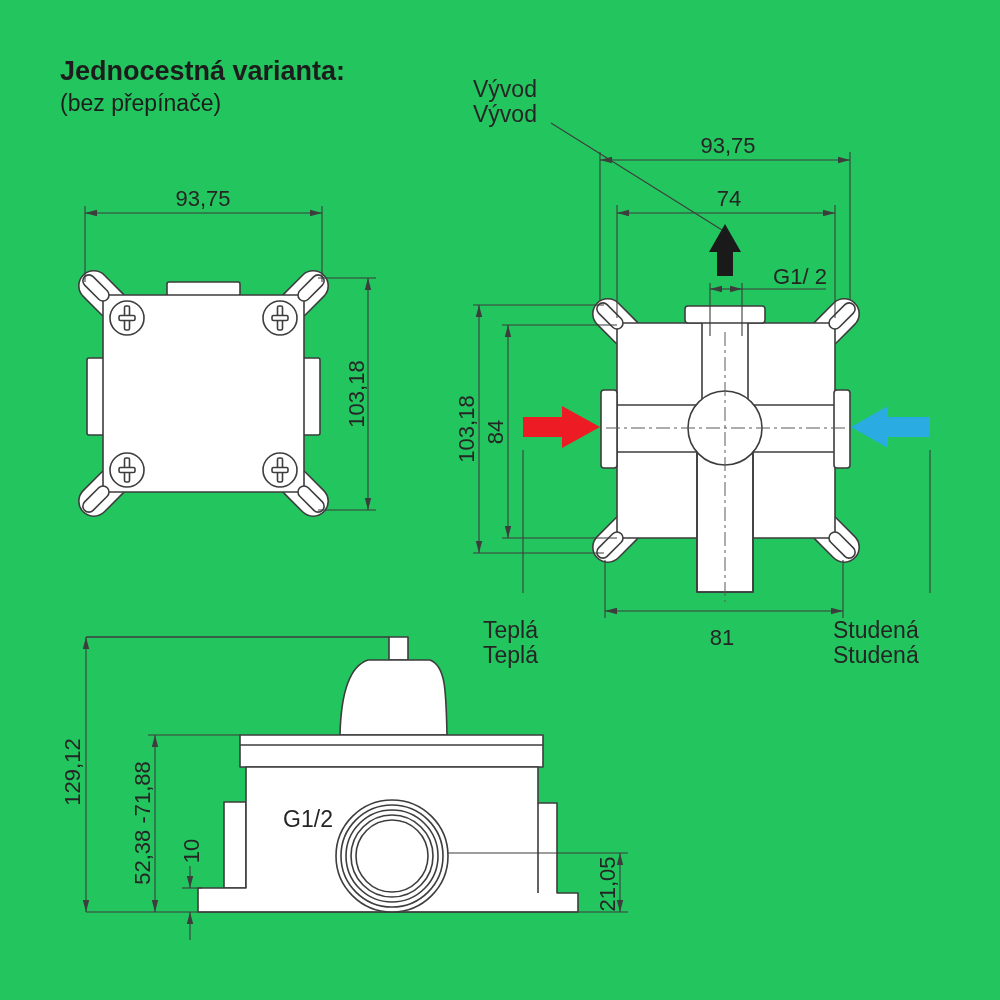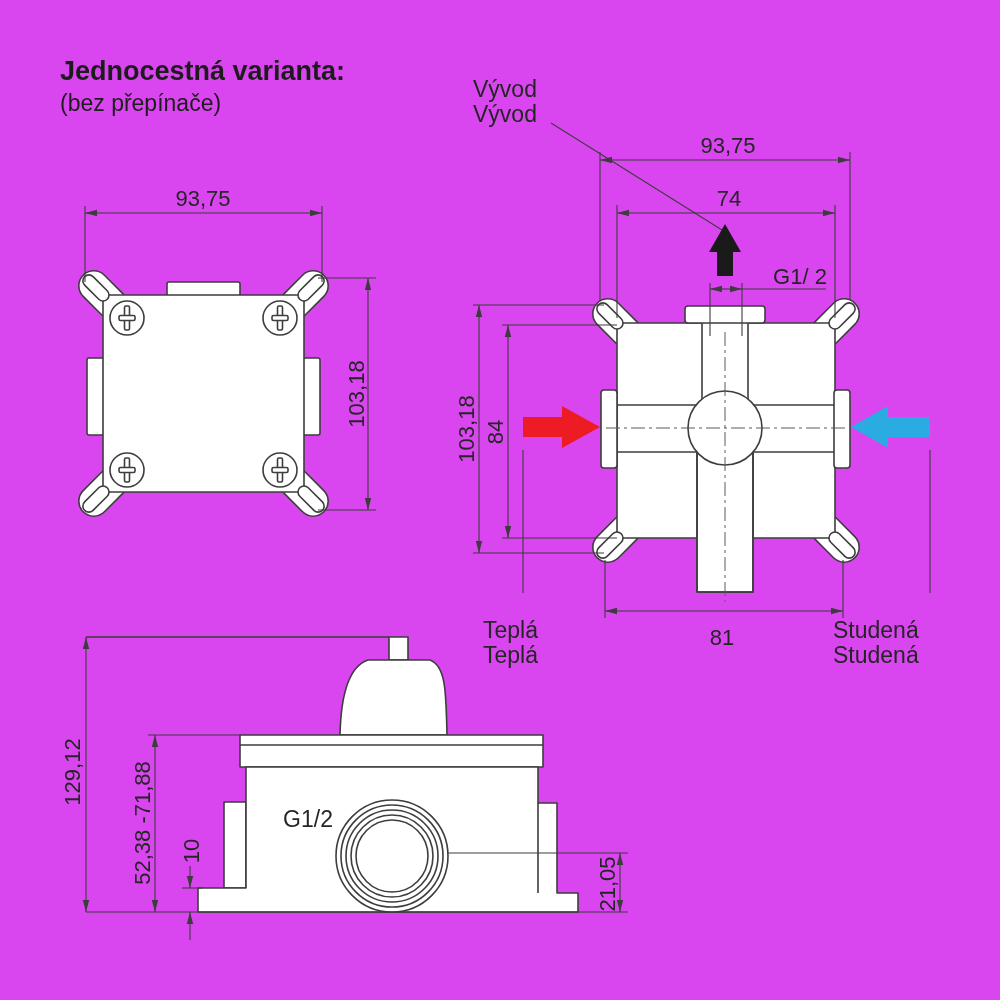--- a/index.html
+++ b/index.html
@@ -1,16 +1,16 @@
 <!DOCTYPE html>
 <html><head>
 <meta charset="utf-8">
 <style>
   html,body{margin:0;padding:0;background:#ffffff;}
-  .page{width:1000px;height:1000px;position:relative;background:#d946ef;overflow:hidden;
+  .page{width:1000px;height:1000px;position:relative;background:#22c55e;overflow:hidden;
         font-family:"Liberation Sans", sans-serif;}
   svg{position:absolute;left:0;top:0;}
   .ol{stroke:#3d3d3d;stroke-width:1.6;fill:none;stroke-linejoin:round;}
   .of{stroke:#3d3d3d;stroke-width:1.6;fill:#ffffff;stroke-linejoin:round;}
   .dl{stroke:#3d3d3d;stroke-width:1.1;fill:none;}
   .cl{stroke:#5a5a5a;stroke-width:1;fill:none;stroke-dasharray:14 4 3 4;}
   .dt{fill:#252525;font-size:22px;}
   .lbl{fill:#252525;font-size:23px;}
   .ttl{fill:#1c1c1c;font-size:27px;font-weight:bold;}
   .sub{fill:#1c1c1c;font-size:23px;}

